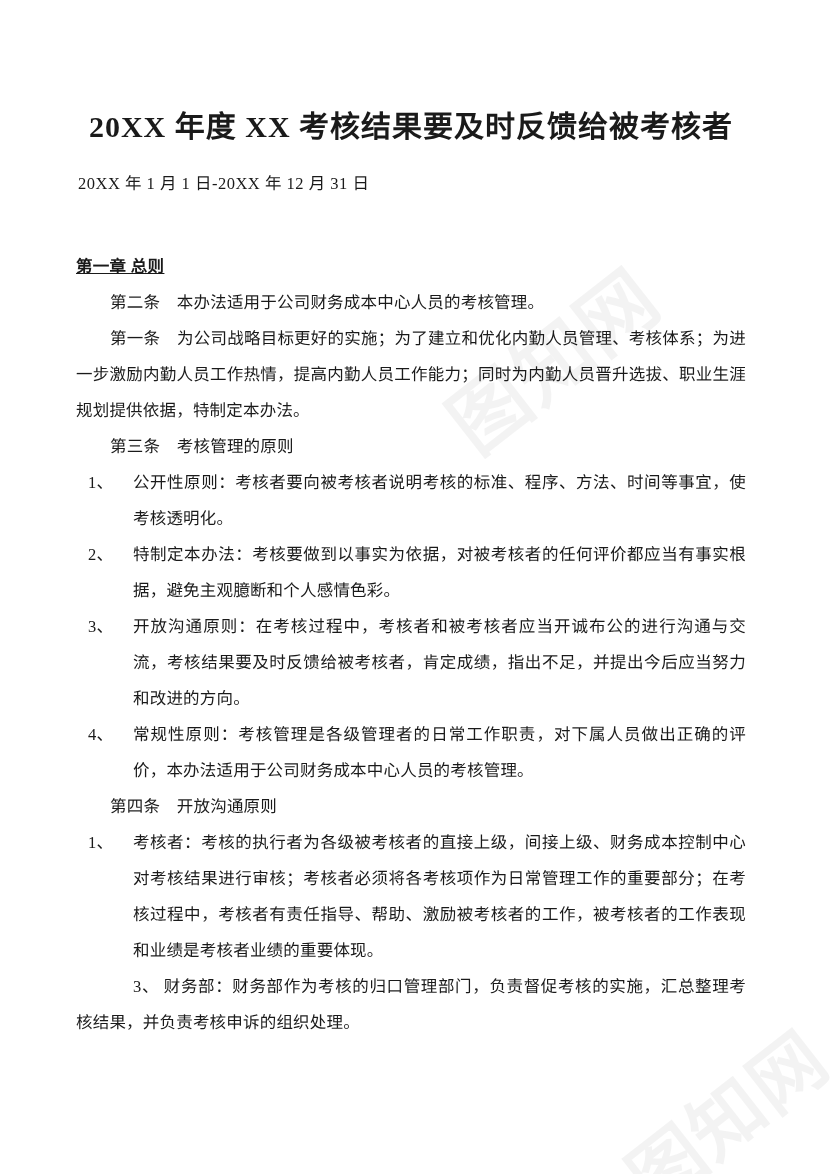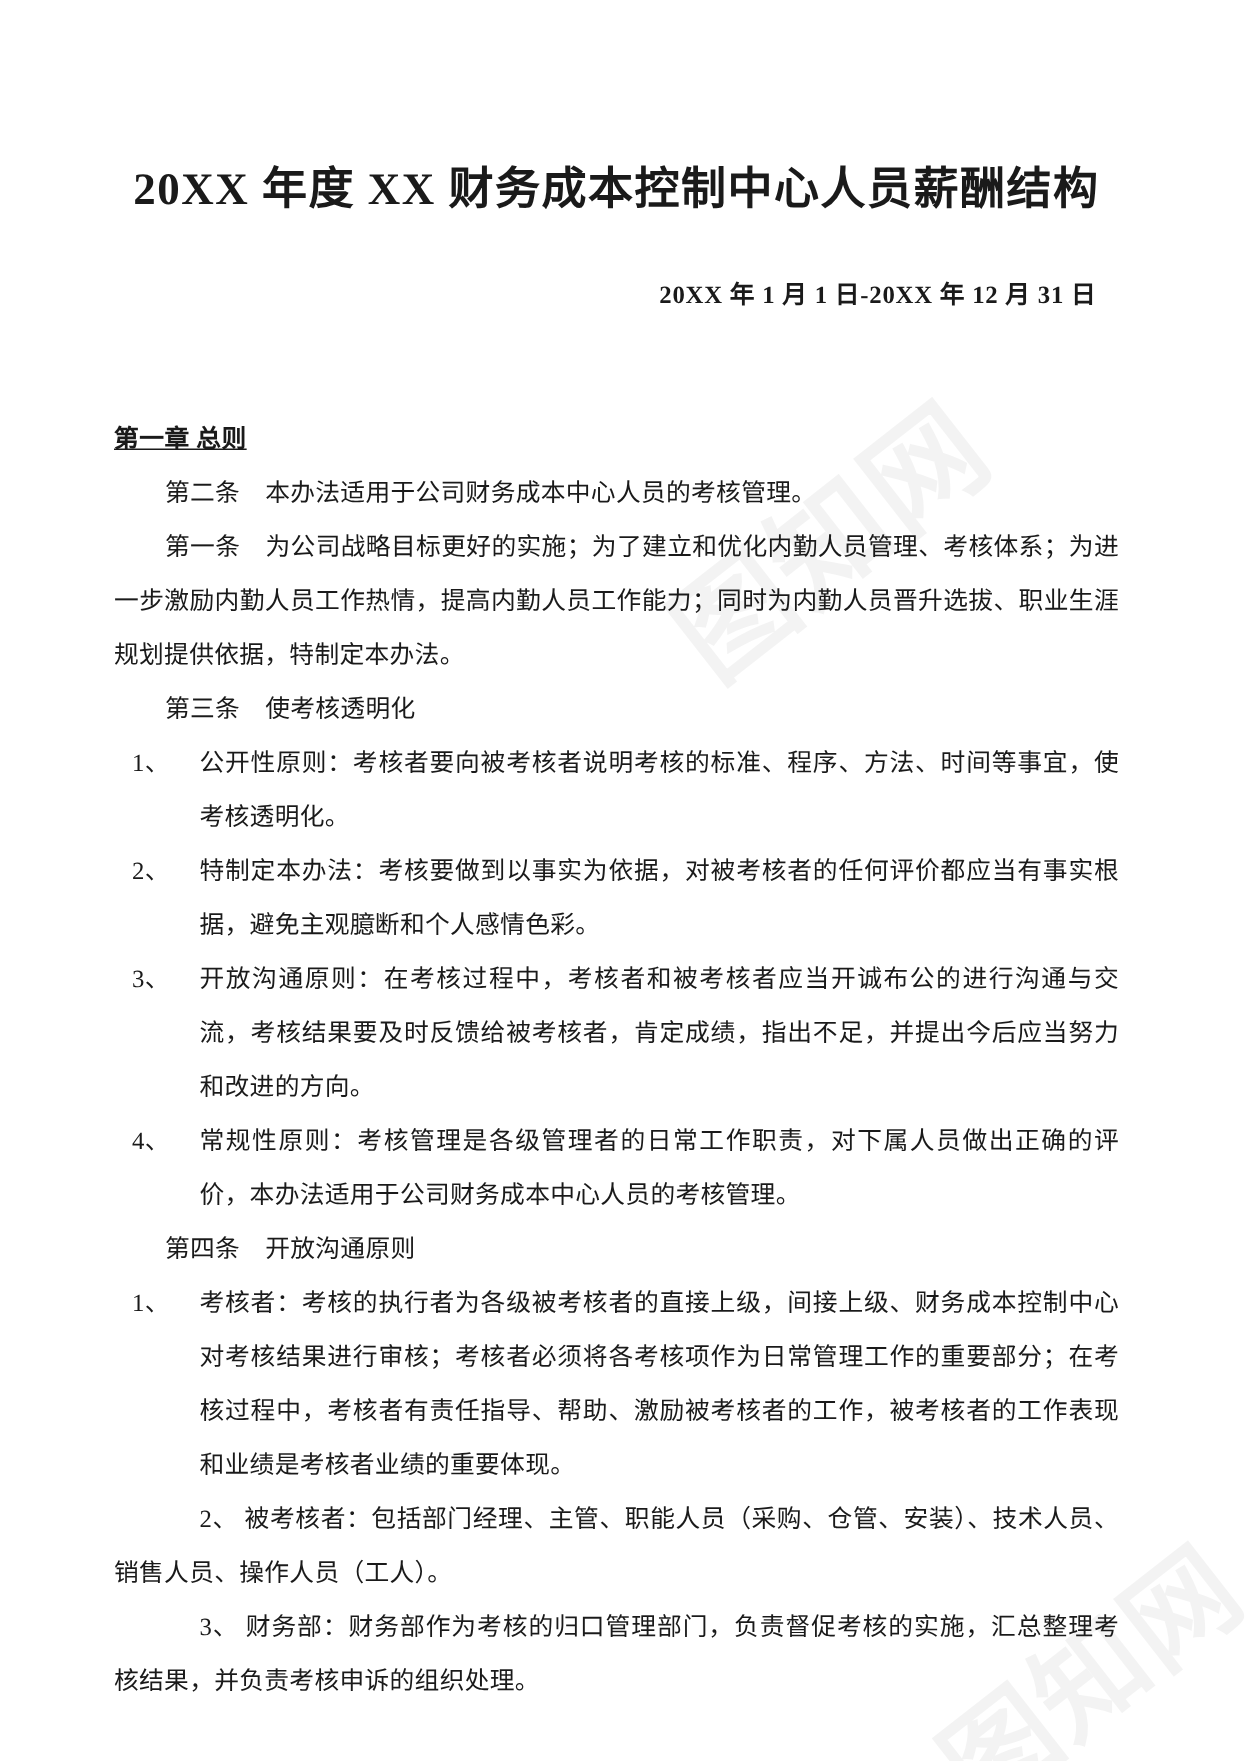--- a/index.html
+++ b/index.html
@@ -63,25 +63,25 @@
     padding-top: 108px;
     text-align: center;
     font-size: 30px;
     font-weight: bold;
     letter-spacing: 1px;
     line-height: 1.25;
     font-family: "Liberation Serif", "DejaVu Serif", serif;
   }
 
   .doc-subtitle {
-    margin: 15px;
+    margin: 2px;
     padding-top: 24px;
-    text-align: right;
+    text-align: left;
     font-size: 16.5px;
-    font-weight: bold;
+    font-weight: normal;
     letter-spacing: 0.5px;
     line-height: 1.4;
   }
 
   .chapter-heading {
     margin: 0;
     font-size: 16.5px;
     font-weight: bold;
     line-height: 36px;
     letter-spacing: 0.3px;
@@ -141,28 +141,28 @@
 
 <div class="page">
 
   <div class="watermark-layer">
     <div class="wm wm-a">图知网</div>
     <div class="wm wm-b">图知网</div>
   </div>
 
   <div class="content">
 
-    <h1 class="doc-title">20XX 年度 XX 财务成本控制中心人员薪酬结构</h1>
+    <h1 class="doc-title">20XX 年度 XX 考核结果要及时反馈给被考核者</h1>
     <p class="doc-subtitle">20XX 年 1 月 1 日-20XX 年 12 月 31 日</p>
 
     <h2 class="chapter-heading chapter-1">第一章 总则</h2>
 
     <p class="article">第二条　本办法适用于公司财务成本中心人员的考核管理。</p>
     <p class="article">第一条　为公司战略目标更好的实施；为了建立和优化内勤人员管理、考核体系；为进一步激励内勤人员工作热情，提高内勤人员工作能力；同时为内勤人员晋升选拔、职业生涯规划提供依据，特制定本办法。</p>
-    <p class="article">第三条　使考核透明化</p>
+    <p class="article">第三条　考核管理的原则</p>
 
     <ul class="num-list">
       <li class="num-item">
         <span class="num-marker">1、</span>
         <span class="num-text">公开性原则：考核者要向被考核者说明考核的标准、程序、方法、时间等事宜，使考核透明化。</span>
       </li>
       <li class="num-item">
         <span class="num-marker">2、</span>
         <span class="num-text">特制定本办法：考核要做到以事实为依据，对被考核者的任何评价都应当有事实根据，避免主观臆断和个人感情色彩。</span>
       </li>
@@ -177,24 +177,20 @@
     </ul>
 
     <p class="article">第四条　开放沟通原则</p>
 
     <ul class="num-list">
       <li class="num-item">
         <span class="num-marker">1、</span>
         <span class="num-text">考核者：考核的执行者为各级被考核者的直接上级，间接上级、财务成本控制中心对考核结果进行审核；考核者必须将各考核项作为日常管理工作的重要部分；在考核过程中，考核者有责任指导、帮助、激励被考核者的工作，被考核者的工作表现和业绩是考核者业绩的重要体现。</span>
       </li>
       <li class="num-item flush">
-        <span class="num-marker">2、</span>
-        <span class="num-text">被考核者：包括部门经理、主管、职能人员（采购、仓管、安装）、技术人员、销售人员、操作人员（工人）。</span>
-      </li>
-      <li class="num-item flush">
         <span class="num-marker">3、</span>
         <span class="num-text">财务部：财务部作为考核的归口管理部门，负责督促考核的实施，汇总整理考核结果，并负责考核申诉的组织处理。</span>
       </li>
     </ul>
 
 
   </div>
 </div>
 
 </body></html>

